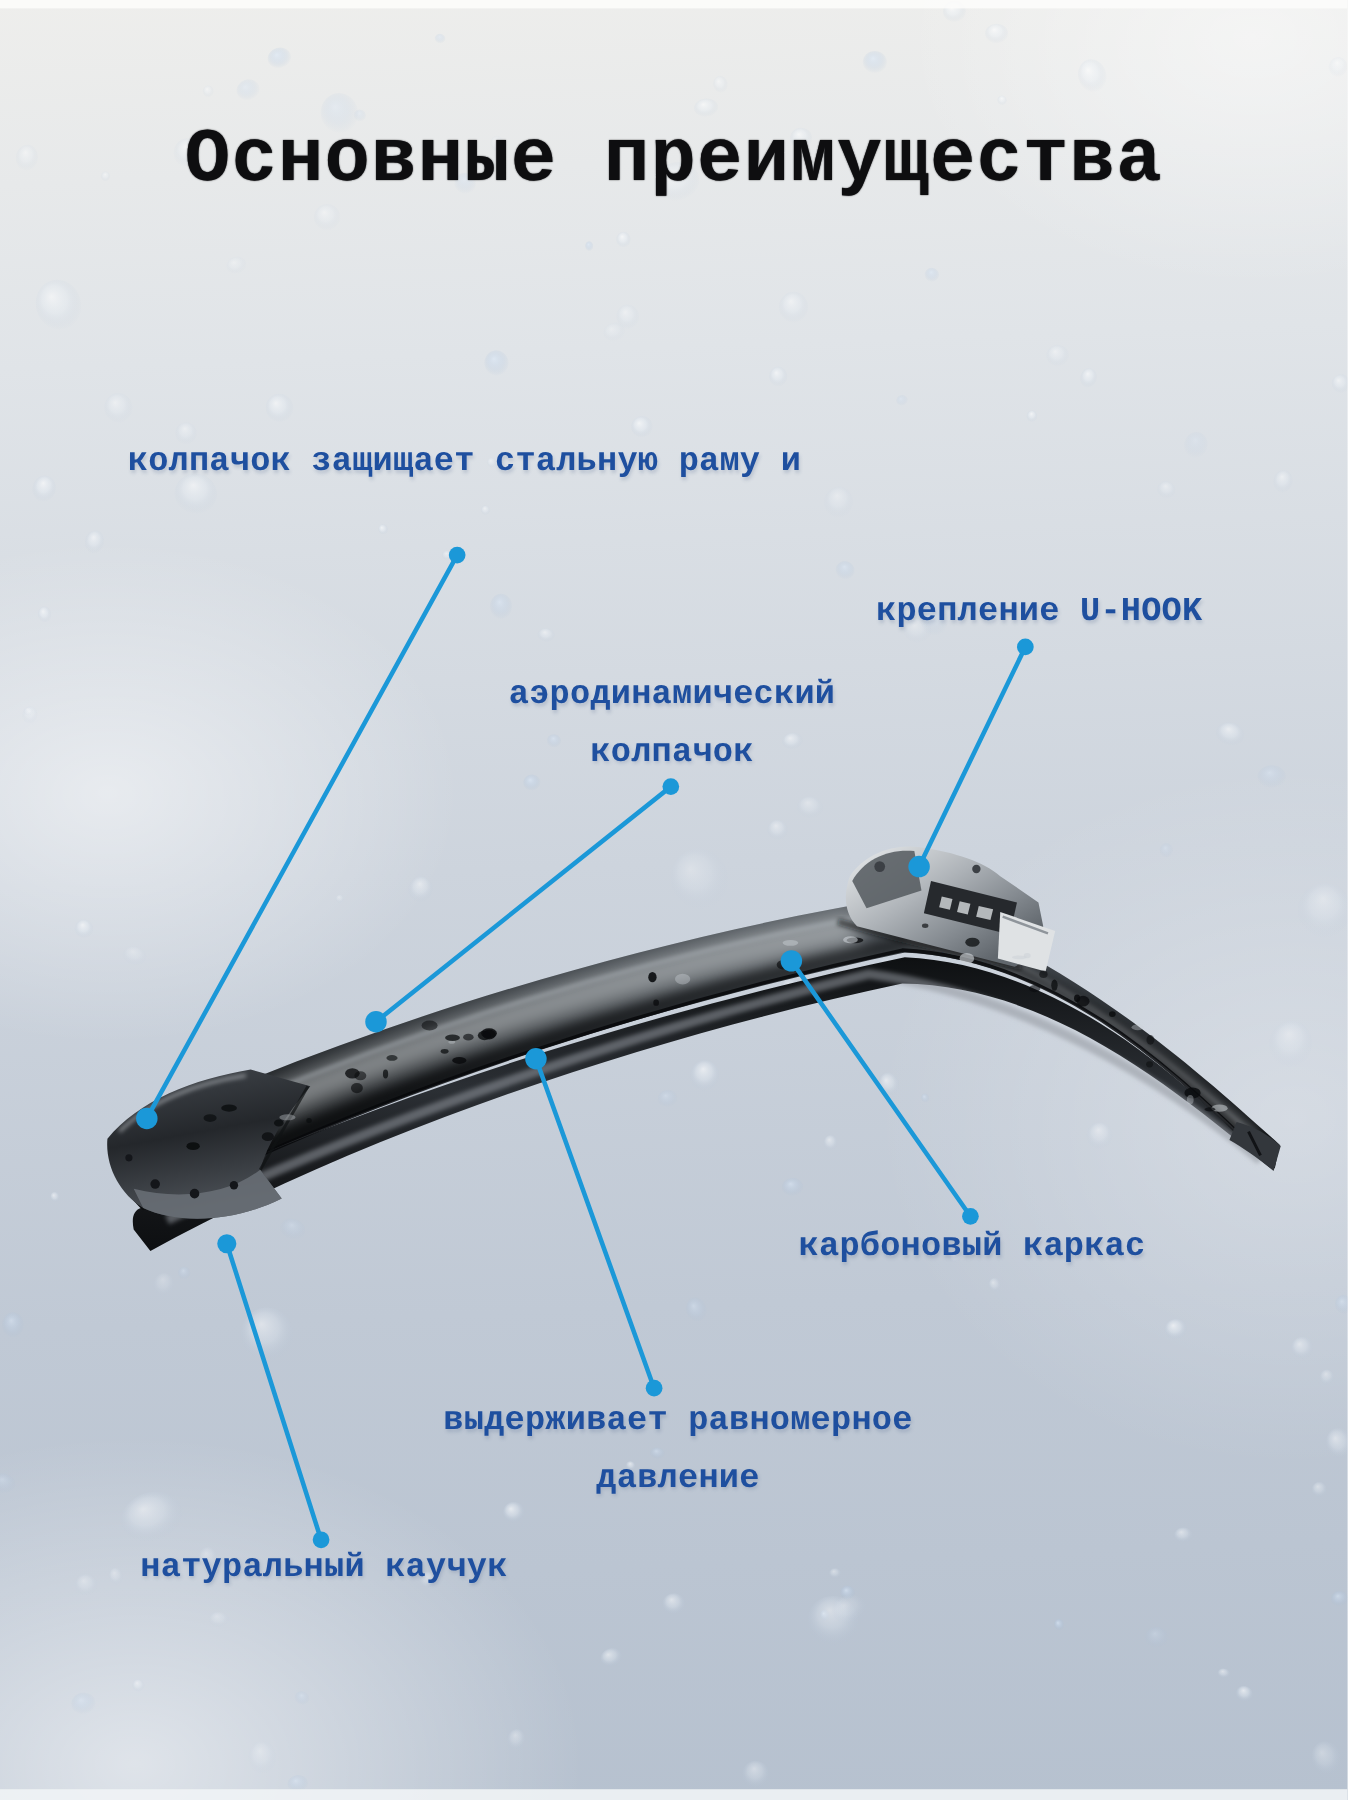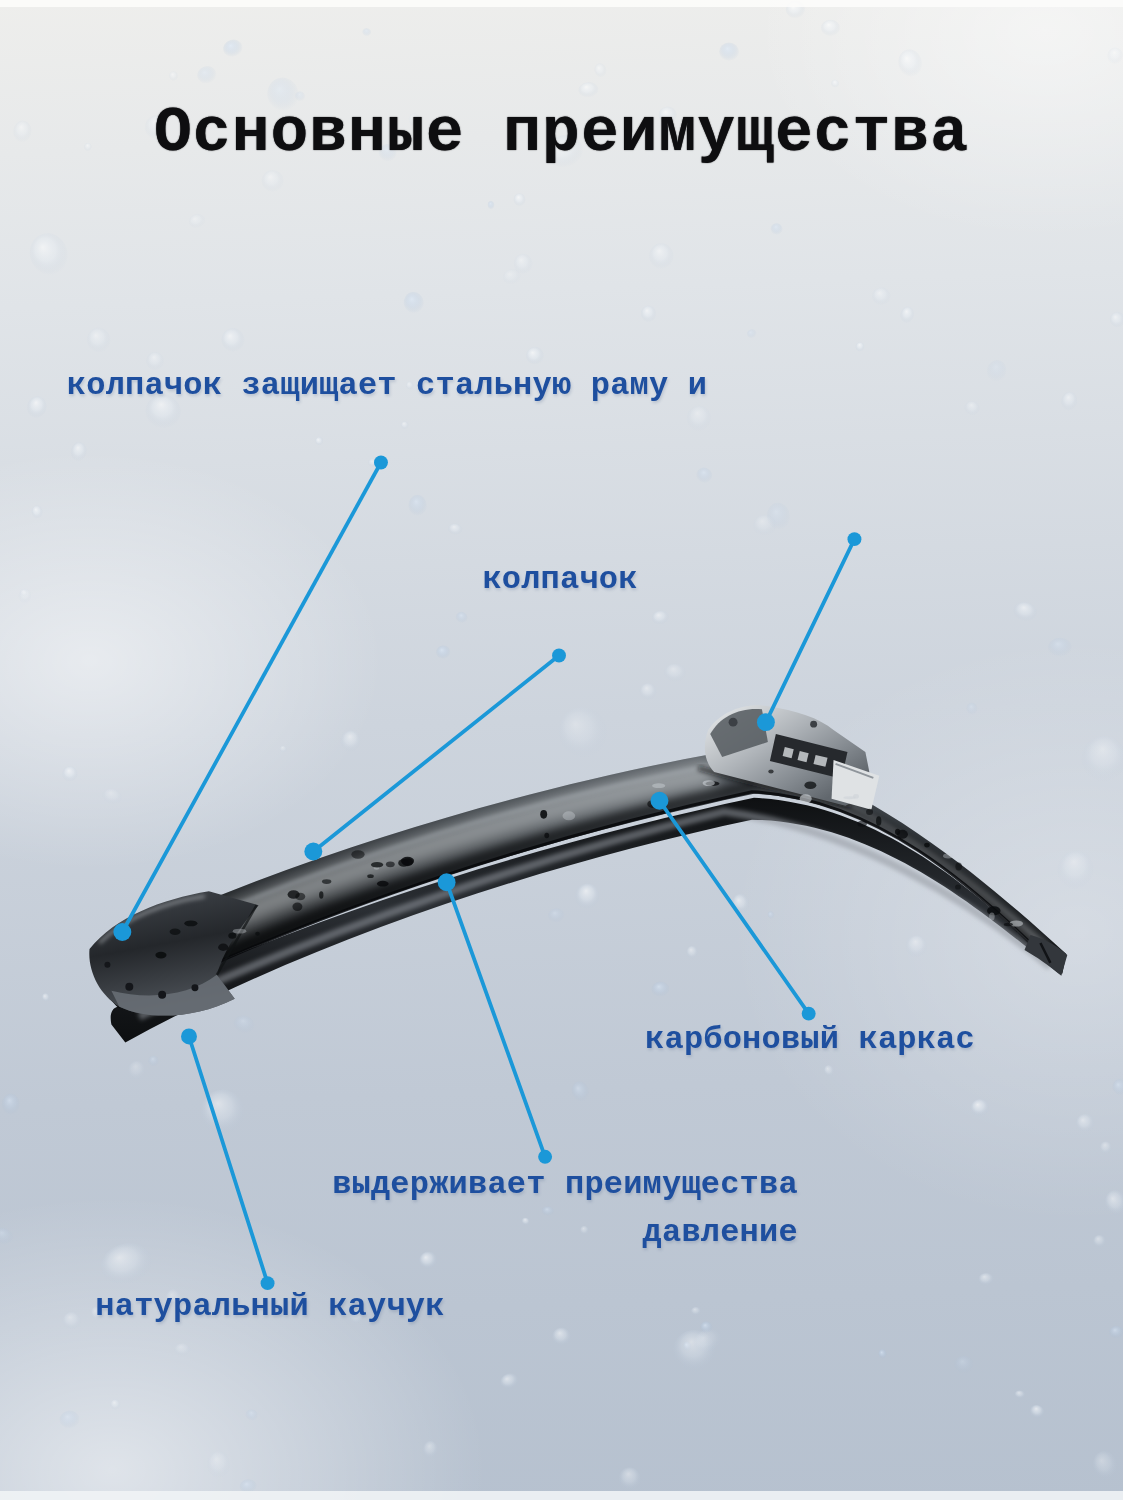--- a/index.html
+++ b/index.html
@@ -29,22 +29,22 @@
   .title{
     position:absolute;top:98px;left:0;right:0;margin:0;
     text-align:center;
     font-size:63px;font-weight:bold;letter-spacing:1px;
     color:var(--title);
     text-shadow:0 0 1.2px var(--title);
   }
   .callout{
     position:absolute;
     transform:translateX(-50%);
-    text-align:right;white-space:nowrap;
-    font-size:32px;font-weight:bold;line-height:48px;letter-spacing:.2px;
+    text-align:center;white-space:nowrap;
+    font-size:28px;font-weight:bold;line-height:48px;letter-spacing:.2px;
     color:var(--label-blue);
     text-shadow:1px 2px 3px rgba(70,90,130,.22);
   }
   .leader-line{stroke:var(--leader-line);stroke-width:3.8;stroke-linecap:round;}
   .leader-dot{fill:var(--leader-line);}
 </style>
 </head>
 <body>
 
 <div class="stage">
@@ -376,31 +376,35 @@
 
   <div class="edge-strip top"></div>
   <div class="edge-strip bottom"></div>
 
   <h1 class="title">Основные преимущества</h1>
 
   <div class="callout" style="left:387px;top:362px;">
     <div>колпачок защищает стальную раму и</div>
   </div>
 
+  <div class="callout" style="left:866px;top:487px;">
+    <div>крепление U-HOOK</div>
+  </div>
 
   <div class="callout" style="left:560px;top:556px;">
+    <div>аэродинамический</div>
     <div>колпачок</div>
   </div>
 
   <div class="callout" style="left:810px;top:1016px;">
     <div>карбоновый каркас</div>
   </div>
 
   <div class="callout" style="left:565px;top:1161px;">
-    <div>выдерживает преимущества</div>
+    <div>выдерживает равномерное</div>
     <div>давление</div>
   </div>
 
   <div class="callout" style="left:270px;top:1283px;">
     <div>натуральный каучук</div>
   </div>
 
 </div>
 
 </body></html>

